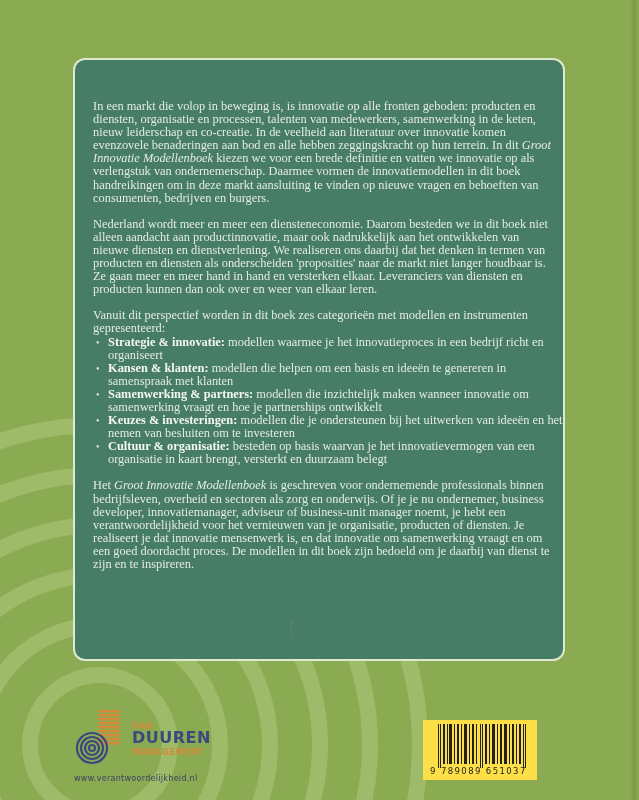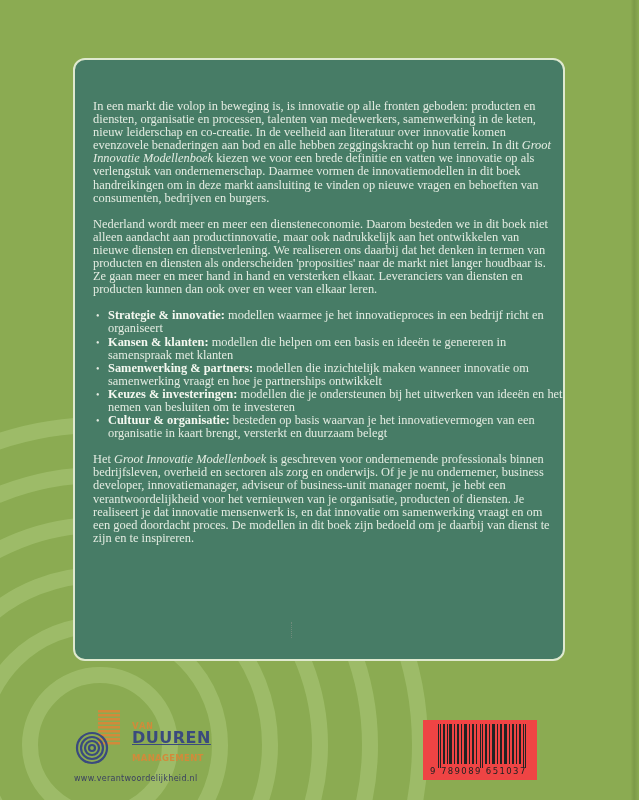--- a/index.html
+++ b/index.html
@@ -36,29 +36,29 @@
   .bullets li::before {
     content: "•"; position: absolute; left: 3px; top: 0; font-size: 10px;
   }
   .bullets b { font-weight: bold; color: #f4f8f0; text-align: center; }
   .dots {
     position: absolute; left: 291px; top: 622px; width: 1px; height: 16px;
     border-left: 1px dotted #6e8a7a;
   }
   .logo { position: absolute; left: 72px; top: 706px; width: 150px; height: 60px; }
   .logo .van { position: absolute; left: 60px; top: 14px; font-family: Liberation Mono, monospace; font-weight: bold; font-size: 11px; color: #d28a3a; letter-spacing: 0.5px; }
-  .logo .duuren { position: absolute; left: 60px; top: 22px; font-family: "DejaVu Sans", sans-serif; font-weight: bold; font-size: 16px; color: #3a4a7e; letter-spacing: 0.5px; text-decoration: underline; }
-  .logo .mgmt { position: absolute; left: 60px; top: 47px; font-family: "DejaVu Sans", sans-serif; font-weight: bold; font-size: 8.5px; color: #d28a3a; letter-spacing: 0.3px; }
+  .logo .duuren { position: absolute; left: 60px; top: 22px; font-family: "DejaVu Sans", sans-serif; font-weight: bold; font-size: 16px; color: #3a4a7e; letter-spacing: 0.5px; }
+  .logo .mgmt { position: absolute; left: 60px; top: 41px; font-family: "DejaVu Sans", sans-serif; font-weight: bold; font-size: 8.5px; color: #d28a3a; letter-spacing: 0.3px; }
   .url {
     position: absolute; left: 74px; top: 774px;
     font-family: "DejaVu Sans", sans-serif; font-size: 8px; color: #3a4060; letter-spacing: 0.3px;
   }
   .barcode {
     position: absolute; left: 423px; top: 720px; width: 114px; height: 60px;
-    background: #ef4444;
+    background: #fde047;
   }
   .barcode .bars { position: absolute; left: 15px; top: 4px; width: 88px; height: 44px; }
   .barcode .isbn {
     position: absolute; left: 7px; top: 46px; width: 104px;
     font-family: "DejaVu Sans", sans-serif; font-size: 8.5px; color: #222; letter-spacing: 1.4px;
   }
 </style>
 </head>
 <body>
 
@@ -73,20 +73,21 @@
     <circle cx="100" cy="745" r="270"></circle>
     <circle cx="100" cy="745" r="320"></circle>
   </g>
 </svg>
 
 <div class="panel"></div>
 
 <div class="content">
   <p><span>In een markt die volop in beweging is, is innovatie op alle fronten geboden: producten en diensten, organisatie en processen, talenten van medewerkers, samenwerking in de keten, nieuw leiderschap en co-creatie. In de veelheid aan literatuur over innovatie komen evenzovele benaderingen  aan bod en alle hebben zeggingskracht op hun terrein. In dit </span><i>Groot Innovatie Modellenboek</i><span> kiezen we voor een brede definitie en vatten we innovatie op als verlengstuk van ondernemerschap. Daarmee vormen de innovatiemodellen in dit boek handreikingen om in deze markt aansluiting te vinden op nieuwe vragen en behoeften van consumenten, bedrijven en burgers.</span></p>
   <p>Nederland wordt meer en meer een diensteneconomie. Daarom besteden we in dit boek niet alleen aandacht aan productinnovatie, maar ook nadrukkelijk aan het ontwikkelen van nieuwe diensten en dienstverlening. We realiseren ons daarbij dat het denken in termen van producten en diensten als onderscheiden 'proposities' naar de markt niet langer houdbaar is. Ze gaan meer en meer hand in hand en versterken elkaar. Leveranciers van diensten en producten kunnen dan ook over en weer van elkaar leren.</p>
+  <div>Vanuit dit perspectief worden in dit boek zes categorieën met modellen en instrumenten gepresenteerd:</div>
   <ul class="bullets">
     <li><b>Strategie &amp; innovatie:</b><span> modellen waarmee je het innovatieproces in een bedrijf richt en organiseert</span></li>
     <li><b>Kansen &amp; klanten:</b><span> modellen die helpen om een basis en ideeën te genereren in samenspraak met klanten</span></li>
     <li><b>Samenwerking &amp; partners:</b><span> modellen die inzichtelijk maken wanneer innovatie om samenwerking vraagt en hoe je partnerships ontwikkelt</span></li>
     <li><b>Keuzes &amp; investeringen:</b><span> modellen die je ondersteunen bij het uitwerken van ideeën en het nemen van besluiten om te investeren</span></li>
     <li><b>Cultuur &amp; organisatie:</b><span> besteden op basis waarvan je het innovatievermogen van een organisatie in kaart brengt, versterkt en duurzaam belegt</span></li>
   </ul>
   <p><span>Het </span><i>Groot Innovatie Modellenboek</i><span> is geschreven voor ondernemende professionals binnen bedrijfsleven, overheid en sectoren als zorg en onderwijs. Of je je nu ondernemer, business developer, innovatiemanager, adviseur of business-unit manager noemt, je hebt een verantwoordelijkheid voor het vernieuwen van je organisatie, producten of diensten. Je realiseert je dat innovatie mensenwerk is, en dat innovatie om samenwerking vraagt en om een goed doordacht proces. De modellen in dit boek zijn bedoeld om je daarbij van dienst te zijn en te inspireren.</span></p>
 </div>
 

